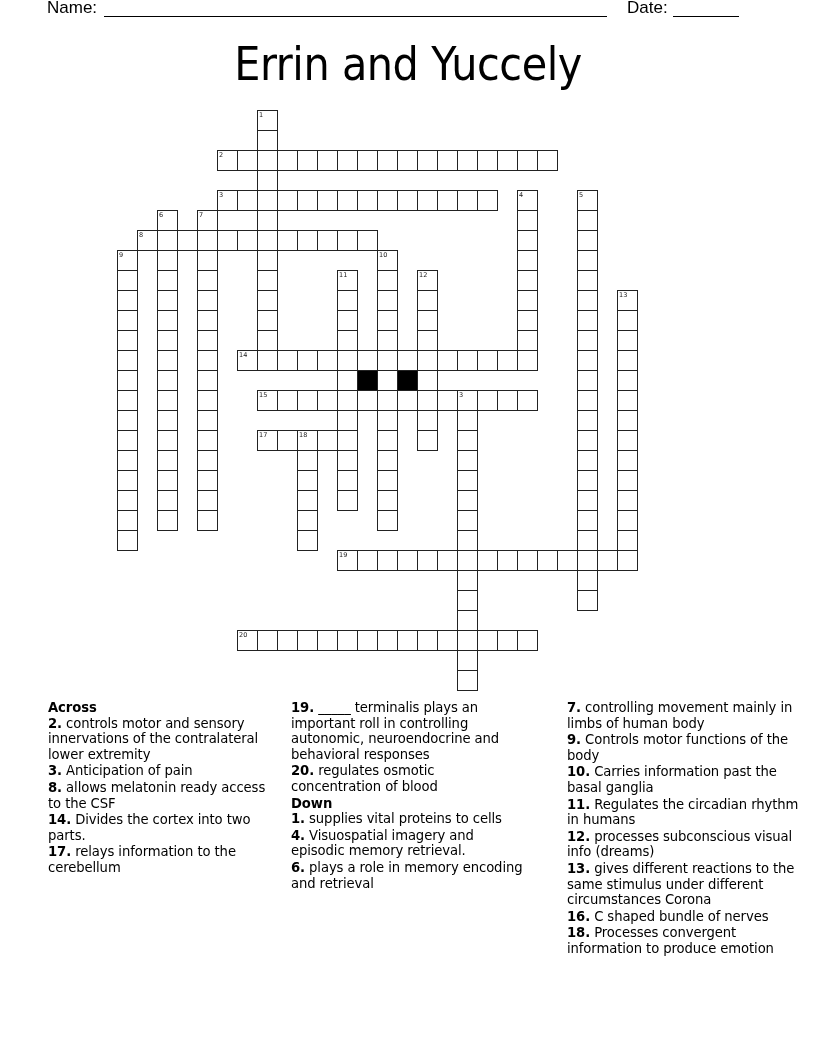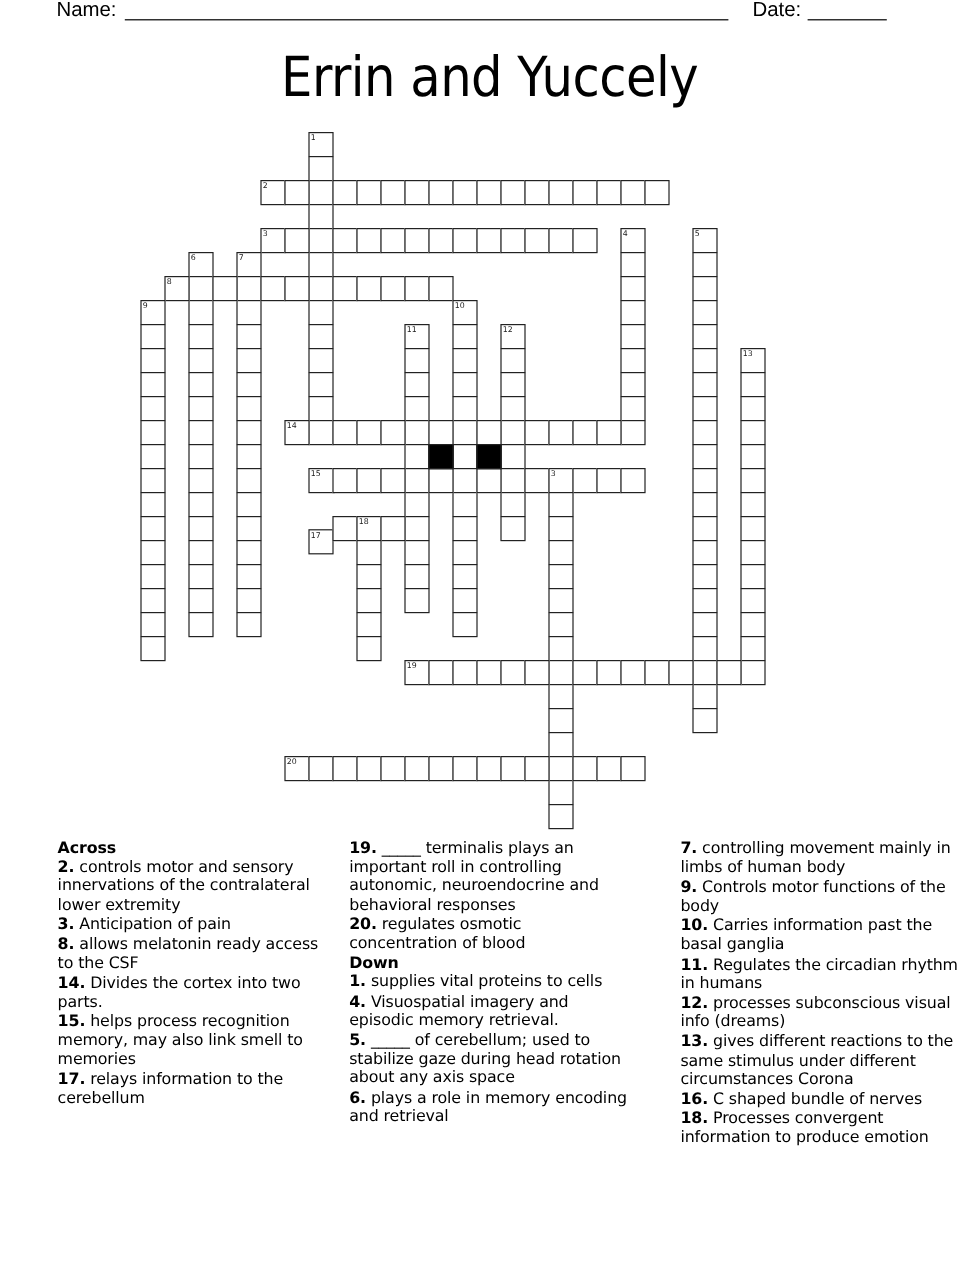--- a/index.html
+++ b/index.html
@@ -288,21 +288,21 @@
     <div class="cell" style="left: 340px; top: 380px;"></div>
     <div class="cell" style="left: 340px; top: 400px;"></div>
     <div class="cell" style="left: 340px; top: 420px;"></div>
     <div class="cell" style="left: 340px; top: 440px;"></div>
     <div class="cell" style="left: 340px; top: 460px;"></div>
     <div class="cell" style="left: 340px; top: 480px;"></div>
     <div class="cell" style="left: 340px; top: 500px;"></div>
     <div class="cell" style="left: 340px; top: 520px;"></div>
     <div class="cell" style="left: 340px; top: 540px;"></div>
     <div class="cell" style="left: 340px; top: 560px;"></div>
-    <div class="cell" style="left: 140px; top: 331px;">
+    <div class="cell" style="left: 140px; top: 320px;">
       <span class="num">17</span>
     </div>
     <div class="cell" style="left: 160px; top: 320px;"></div>
     <div class="cell" style="left: 180px; top: 320px;">
       <span class="num">18</span>
     </div>
     <div class="cell" style="left: 200px; top: 320px;"></div>
     <div class="cell" style="left: 180px; top: 340px;"></div>
     <div class="cell" style="left: 180px; top: 360px;"></div>
     <div class="cell" style="left: 180px; top: 380px;"></div>
@@ -341,31 +341,29 @@
     <div class="cell black" style="left: 240px; top: 260px;"></div>
     <div class="cell black" style="left: 280px; top: 260px;"></div>
   </div>
 
 <div class="clues col1">
   <div class="clue-heading">Across</div>
   <div class="clue"><span class="cn">2.</span> <span>controls motor and sensory innervations of the contralateral lower extremity</span></div>
   <div class="clue"><span class="cn">3.</span> <span>Anticipation of pain</span></div>
   <div class="clue"><span class="cn">8.</span> <span>allows melatonin ready access to the CSF</span></div>
   <div class="clue"><span class="cn">14.</span> <span>Divides the cortex into two parts.</span></div>
-  <div class="clue"><span class="cn">15.</span> <span>helps process recognition memory, may also link smell to memories</span></div>
   <div class="clue"><span class="cn">17.</span> <span>relays information to the cerebellum</span></div>
 </div>
 
 <div class="clues col2">
   <div class="clue"><span class="cn">19.</span> <span>_____ terminalis plays an important roll in controlling autonomic, neuroendocrine and behavioral responses</span></div>
   <div class="clue"><span class="cn">20.</span> <span>regulates osmotic concentration of blood</span></div>
   <div class="clue-heading">Down</div>
   <div class="clue"><span class="cn">1.</span> <span>supplies vital proteins to cells</span></div>
   <div class="clue"><span class="cn">4.</span> <span>Visuospatial imagery and episodic memory retrieval.</span></div>
-  <div class="clue"><span class="cn">5.</span> <span>_____ of cerebellum; used to stabilize gaze during head rotation about any axis space</span></div>
   <div class="clue"><span class="cn">6.</span> <span>plays a role in memory encoding and retrieval</span></div>
 </div>
 
 <div class="clues col3">
   <div class="clue"><span class="cn">7.</span> <span>controlling movement mainly in limbs of human body</span></div>
   <div class="clue"><span class="cn">9.</span> <span>Controls motor functions of the body</span></div>
   <div class="clue"><span class="cn">10.</span> <span>Carries information past the basal ganglia</span></div>
   <div class="clue"><span class="cn">11.</span> <span>Regulates the circadian rhythm in humans</span></div>
   <div class="clue"><span class="cn">12.</span> <span>processes subconscious visual info (dreams)</span></div>
   <div class="clue"><span class="cn">13.</span> <span>gives different reactions to the same stimulus under different circumstances Corona</span></div>

